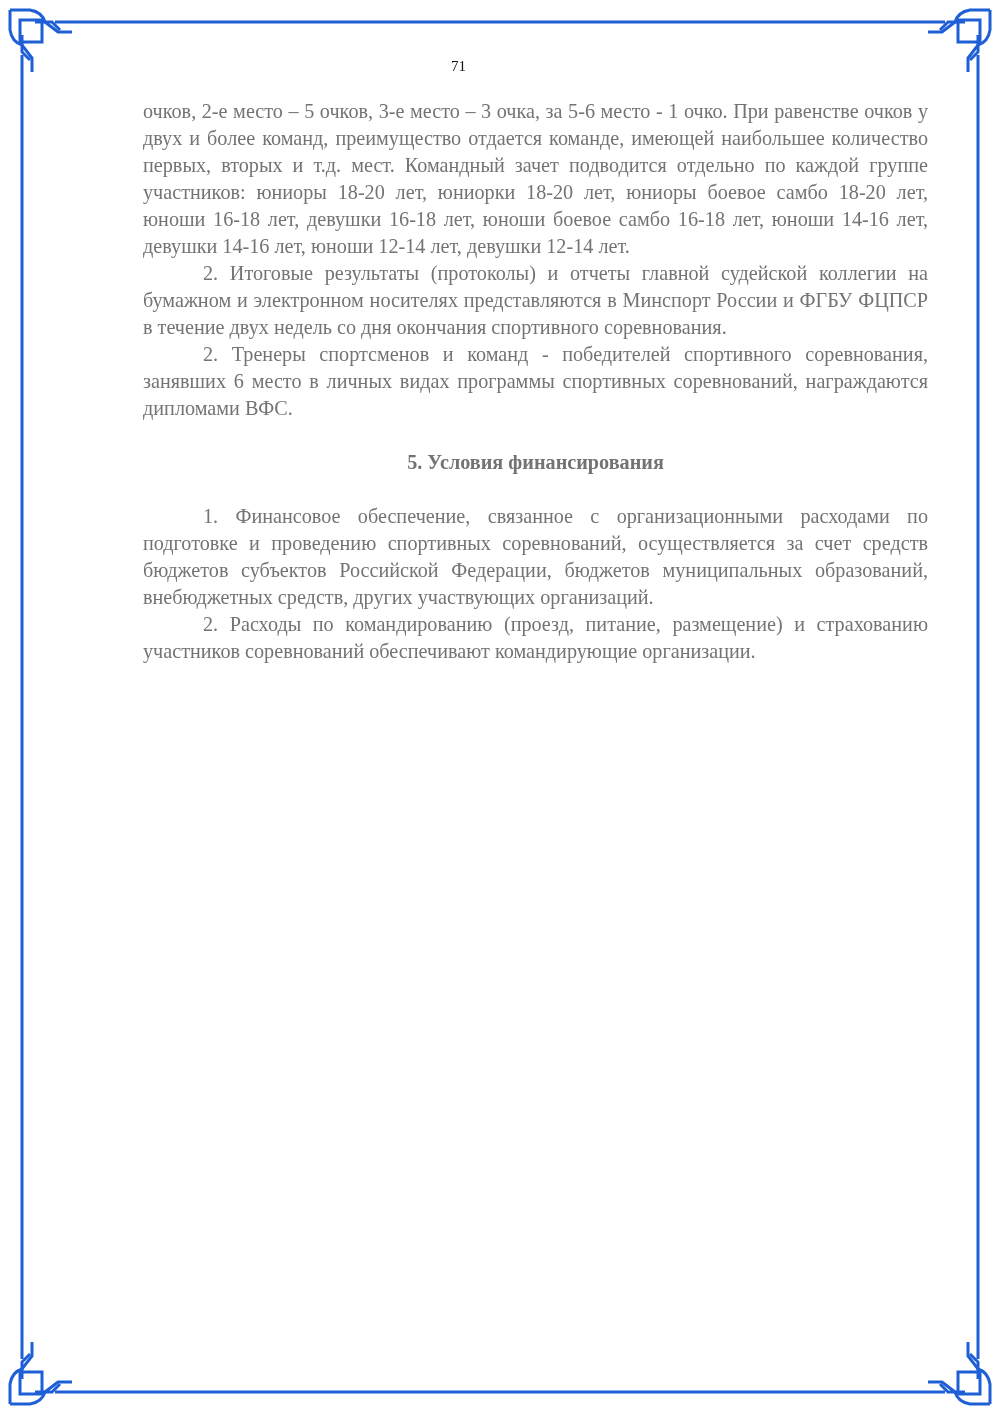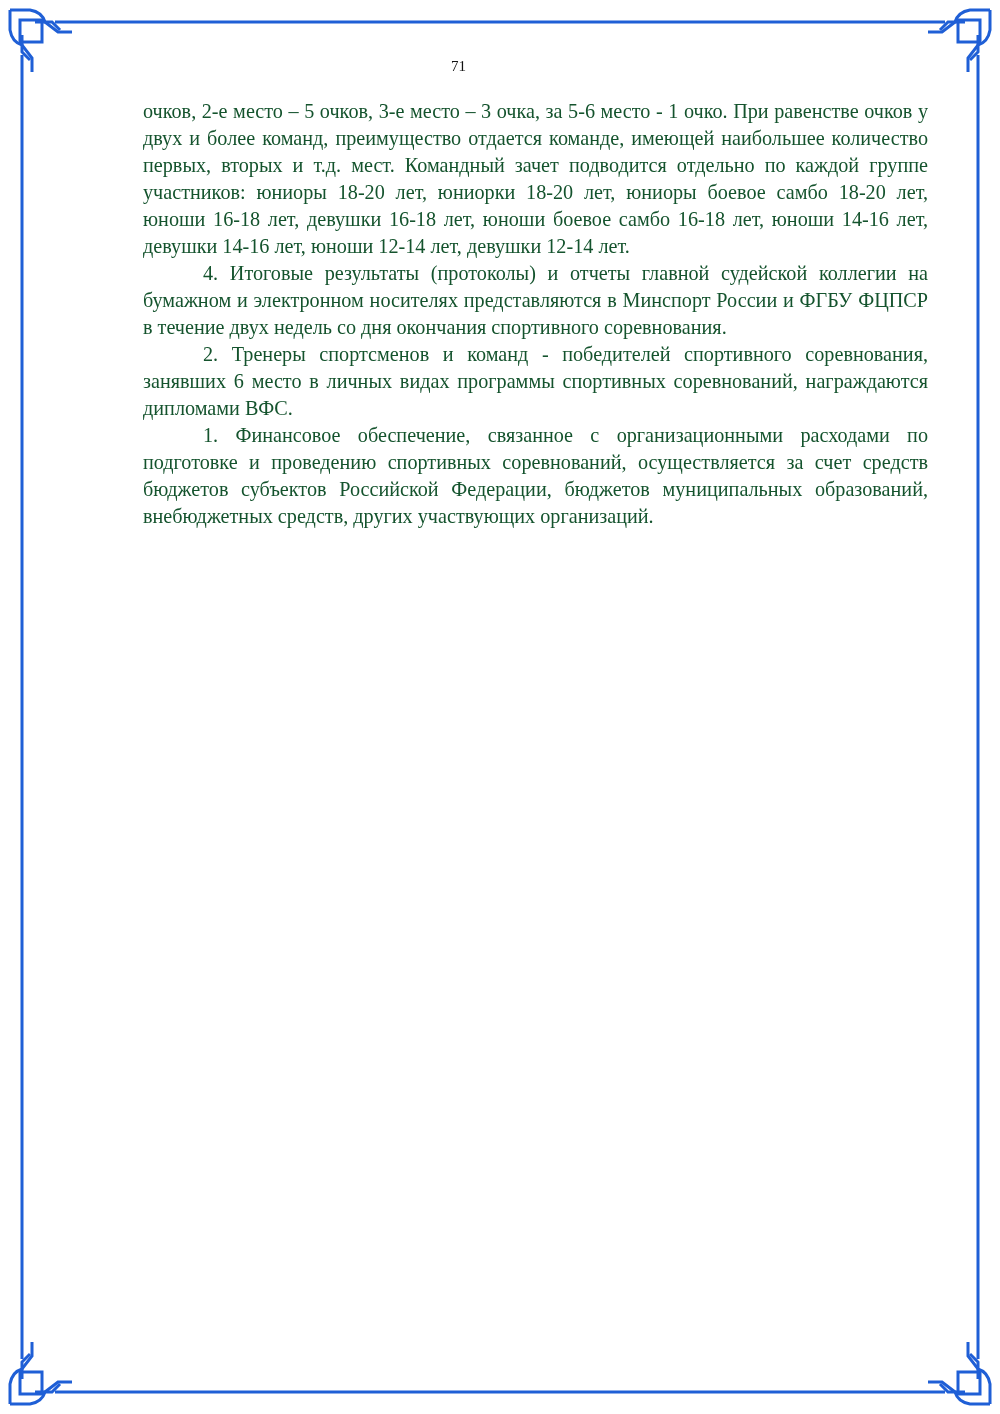--- a/index.html
+++ b/index.html
@@ -4,21 +4,21 @@
 <style>
   html, body { margin: 0; padding: 0; background: #ffffff; }
   body { width: 1000px; height: 1414px; position: relative; overflow: hidden; }
   .frame { position: absolute; left: 0; top: 0; width: 1000px; height: 1414px; }
   .page-number {
     position: absolute; left: 0; width: 917px; top: 58px;
     text-align: center; font-family: "Liberation Serif", serif; font-size: 15px; color: #111;
   }
   .content {
     position: absolute; left: 143px; width: 785px; top: 98px;
-    font-family: "Liberation Serif", serif; font-size: 20.2px; line-height: 27px; color: #14532d;
+    font-family: "Liberation Serif", serif; font-size: 20.2px; line-height: 27px; color: #737373;
   }
   .para { margin: 0; text-align: justify; }
   .para.indent { text-indent: 60px; }
   .heading {
     margin: 0; text-align: center; font-weight: bold; font-size: 20.2px;
   }
   .h4 { margin-top: 29px; margin-bottom: 28px; }
   .h5 { margin-top: 27px; margin-bottom: 27px; }
 </style>
 </head>
@@ -63,18 +63,20 @@
     <rect x="20" y="20" width="22" height="22"></rect>
     <path d="M35 22 L52 22 L60 30"></path>
     <path d="M22 35 L22 52 L30 60"></path>
   </g>
 </svg>
 
 <div class="page-number">71</div>
 
 <div class="content">
   <p class="para">очков,  2-е место – 5 очков,  3-е место – 3 очка, за 5-6 место - 1 очко. При равенстве очков у двух и более команд, преимущество отдается команде, имеющей наибольшее количество первых, вторых и  т.д. мест. Командный зачет подводится отдельно по каждой группе участников: юниоры 18-20 лет, юниорки 18-20 лет, юниоры боевое самбо 18-20 лет, юноши 16-18 лет, девушки 16-18 лет, юноши боевое самбо 16-18 лет, юноши 14-16 лет, девушки 14-16 лет, юноши 12-14 лет, девушки 12-14 лет.</p>
-  <p class="para indent">4. Итоговые результаты (протоколы) и отчеты главной судейской коллегии на бумажном и электронном носителях представляются в Минспорт России и ФГБУ ФЦПСР в течение двух недель со дня окончания спортивного соревнования.</p>
+  <p class="para indent">2. Итоговые результаты (протоколы) и отчеты главной судейской коллегии на бумажном и электронном носителях представляются в Минспорт России и ФГБУ ФЦПСР в течение двух недель со дня окончания спортивного соревнования.</p>
 
   <p class="para indent">2. Тренеры спортсменов и команд - победителей спортивного соревнования, занявших 6 место в личных видах программы спортивных соревнований, награждаются дипломами ВФС.</p>
 
+  <h2 class="heading h5">5.  Условия финансирования</h2>
   <p class="para indent">1. Финансовое обеспечение, связанное с организационными расходами по подготовке и проведению спортивных соревнований, осуществляется за счет средств бюджетов субъектов Российской Федерации, бюджетов муниципальных образований, внебюджетных средств, других участвующих организаций.</p>
+  <p class="para indent">2. Расходы по командированию (проезд, питание, размещение) и страхованию участников соревнований обеспечивают командирующие организации.</p>
 </div>
 
 </body></html>

